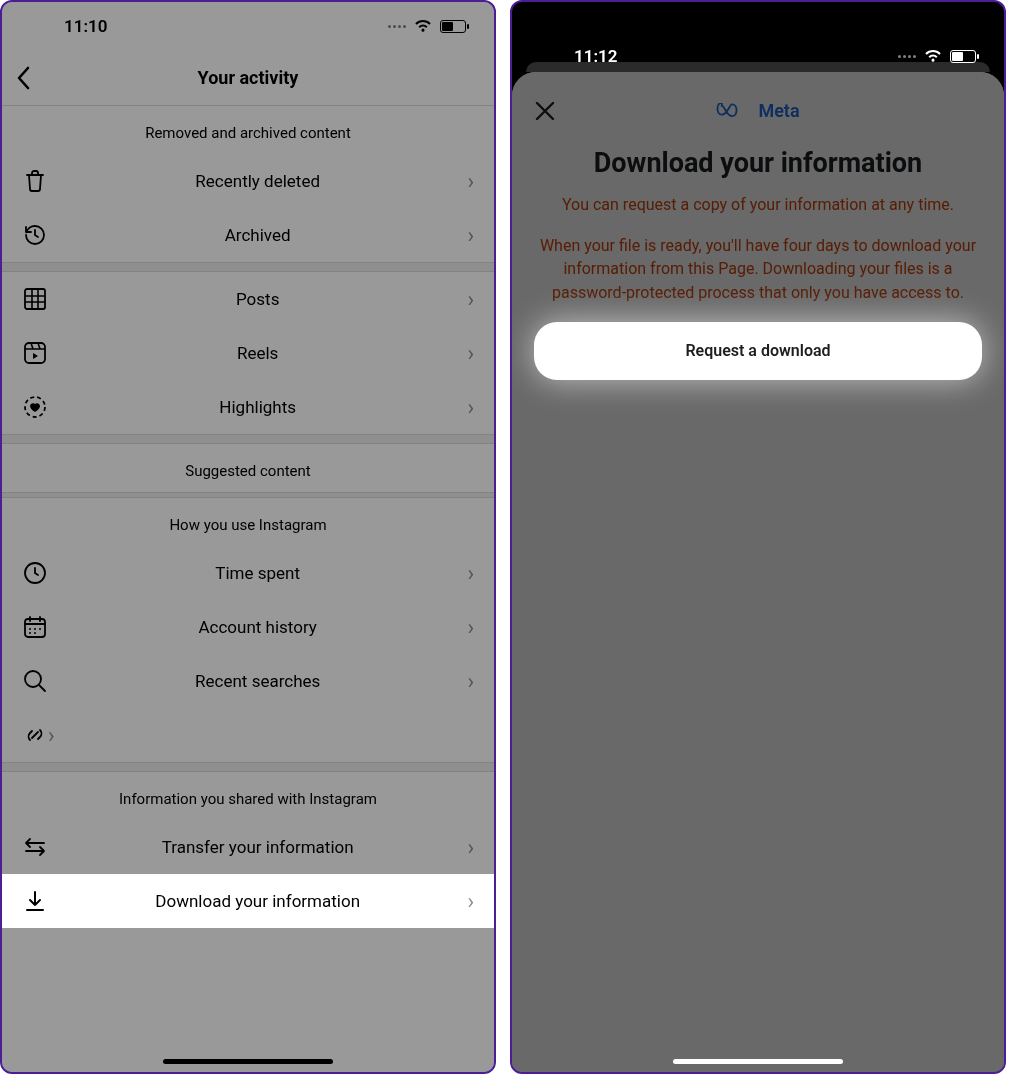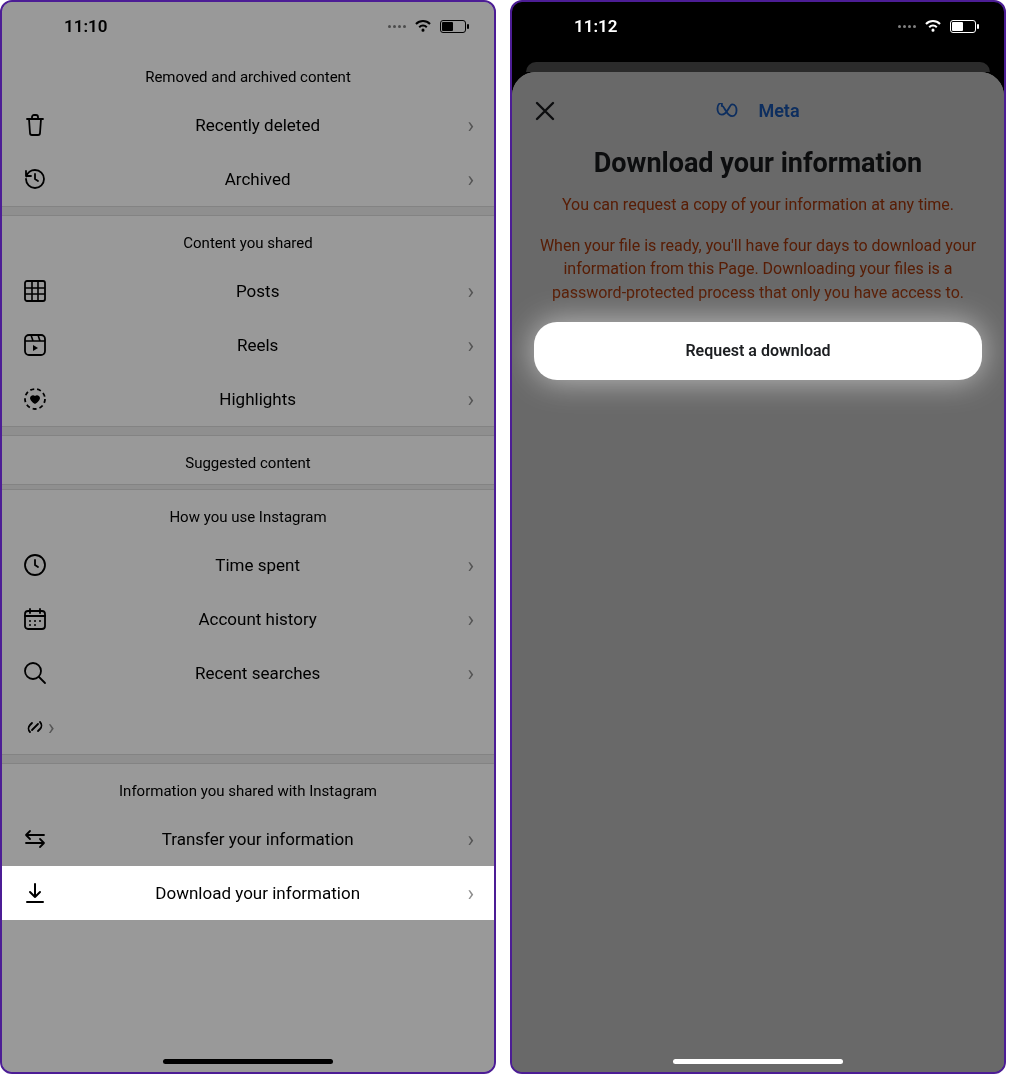--- a/index.html
+++ b/index.html
@@ -99,21 +99,21 @@
   .sheet-title { font-size:27px; font-weight:700; color:#1c1e21; margin-bottom:14px; }
   .sheet-p { font-size:16px; color:#c2410c; line-height:1.45; margin-bottom:18px; }
   .request-btn {
     display:flex; align-items:center; justify-content:center;
     height:58px; border-radius:23px; background:#fff;
     font-weight:600; font-size:16px; color:#1c1e21;
     box-shadow: 0 0 32px rgba(255,255,255,0.6);
     position:relative; z-index:40;
   }
   .phone-right .home-indicator { background:#fff; z-index:40; }
-  .phone-right .status-bar { z-index:40; position:relative; }
+  .phone-right .status-bar { z-index:40; position:relative;margin-top:30px; }
 
   svg { display:block; }
 </style>
 </head>
 <body>
 
 <div class="phone phone-left">
   <div class="dim-overlay"></div>
 
   <div class="status-bar">
@@ -127,20 +127,28 @@
         </div>
       <svg class="wifi-icon" viewBox="0 0 20 14">
           <path d="M10 13.3a1.7 1.7 0 100-3.4 1.7 1.7 0 000 3.4zM5 7.5a7 7 0 0110 0l-1.6 1.6a4.8 4.8 0 00-6.8 0L5 7.5zM1.4 4A12 12 0 0118.6 4L17 5.6a9.8 9.8 0 00-14 0L1.4 4z" fill="#000"></path>
         </svg>
       <div class="battery">
           <div class="battery-fill"></div>
         </div>
     </div>
   </div>
 
+  <div class="nav-header">
+    <span class="back-btn">
+      <svg width="14" height="24" viewBox="0 0 14 24">
+          <path d="M12 2L3 12l9 10" stroke="#000" stroke-width="2.6" fill="none" stroke-linecap="round" stroke-linejoin="round"></path>
+        </svg>
+    </span>
+    <span class="nav-title">Your activity</span>
+  </div>
 
   <div class="section-header">Removed and archived content</div>
   <div class="row">
     <span class="row-icon">
       <svg width="22" height="24" viewBox="0 0 22 24">
           <path d="M3 6h16M8 6V4a2 2 0 012-2h2a2 2 0 012 2v2M5 6l1 14a2 2 0 002 2h6a2 2 0 002-2l1-14" stroke="#000" stroke-width="1.8" fill="none" stroke-linecap="round"></path>
         </svg>
     </span>
     <span class="row-label">Recently deleted</span>
     <span class="chevron">›</span>
@@ -150,21 +158,20 @@
       <svg width="24" height="24" viewBox="0 0 24 24">
           <path d="M3 12a9 9 0 109-9 9 9 0 00-8.7 6.5M3 4v5h5M12 7v5l3 2" stroke="#000" stroke-width="1.8" fill="none" stroke-linecap="round" stroke-linejoin="round"></path>
         </svg>
     </span>
     <span class="row-label">Archived</span>
     <span class="chevron">›</span>
   </div>
 
   <div class="divider"></div>
 
-  <div class="section-header">Content you shared</div>
   <div class="row">
     <span class="row-icon">
       <svg width="22" height="22" viewBox="0 0 22 22">
           <rect x="1" y="1" width="20" height="20" rx="2" stroke="#000" stroke-width="1.8" fill="none"></rect>
           <path d="M8 1v20M14 1v20M1 8h20M1 14h20" stroke="#000" stroke-width="1.6"></path>
         </svg>
     </span>
     <span class="row-label">Posts</span>
     <span class="chevron">›</span>
   </div>

